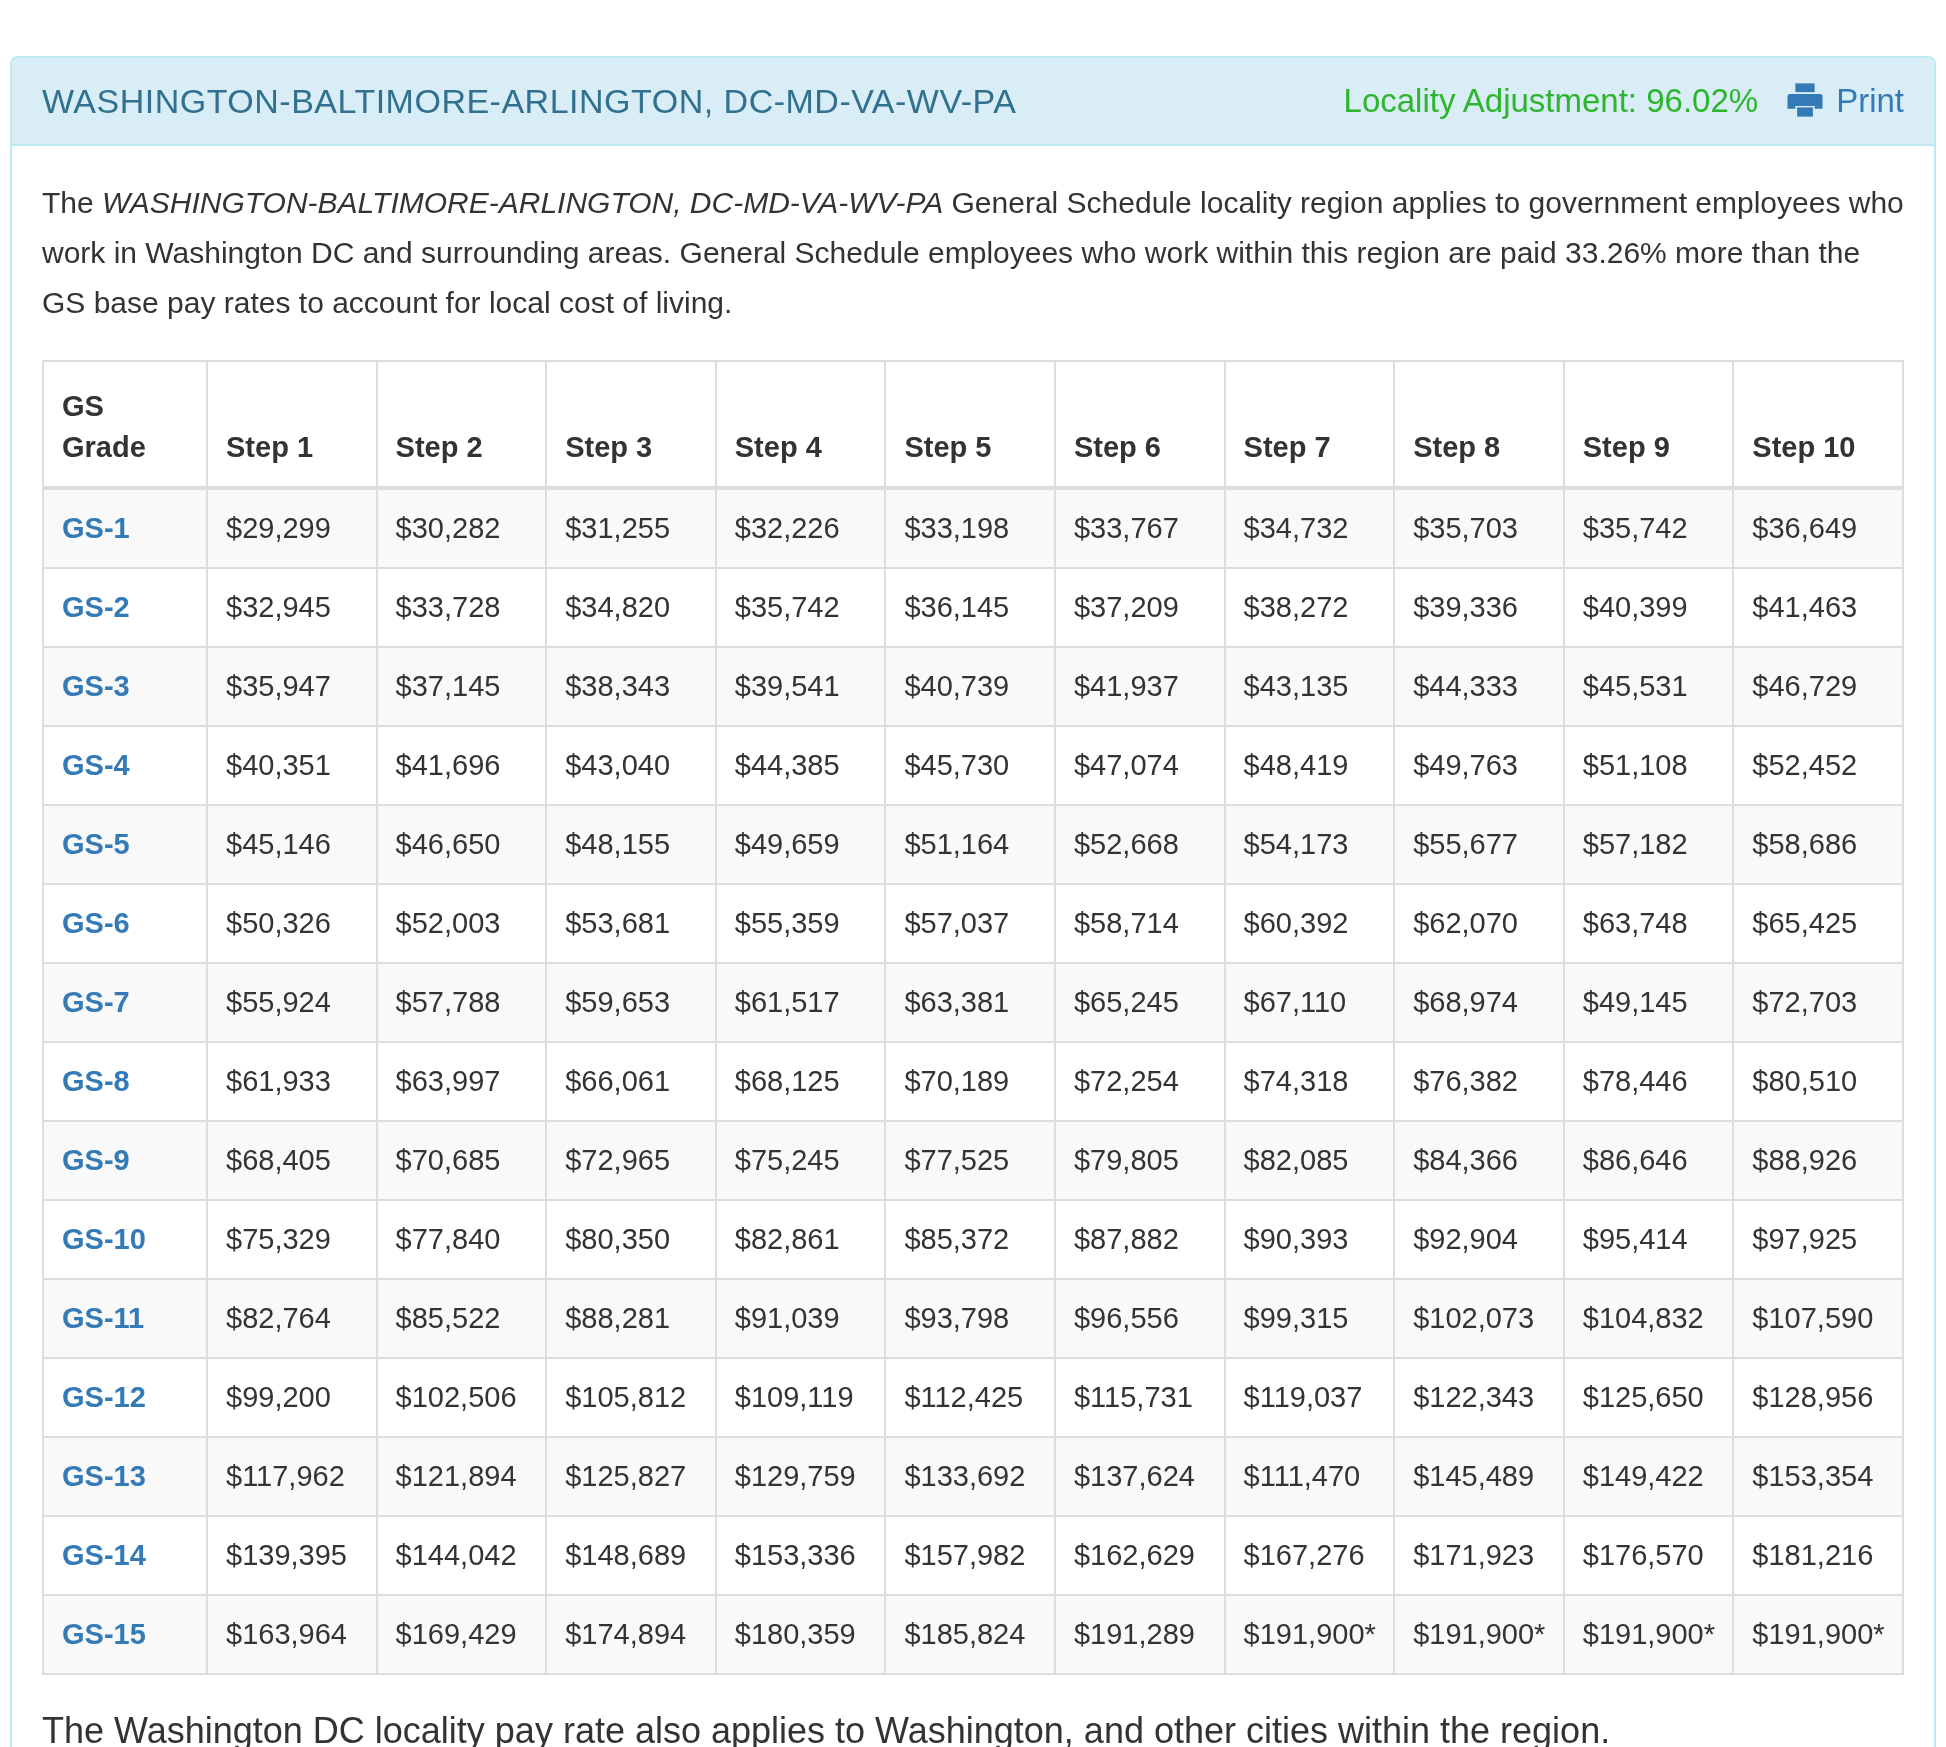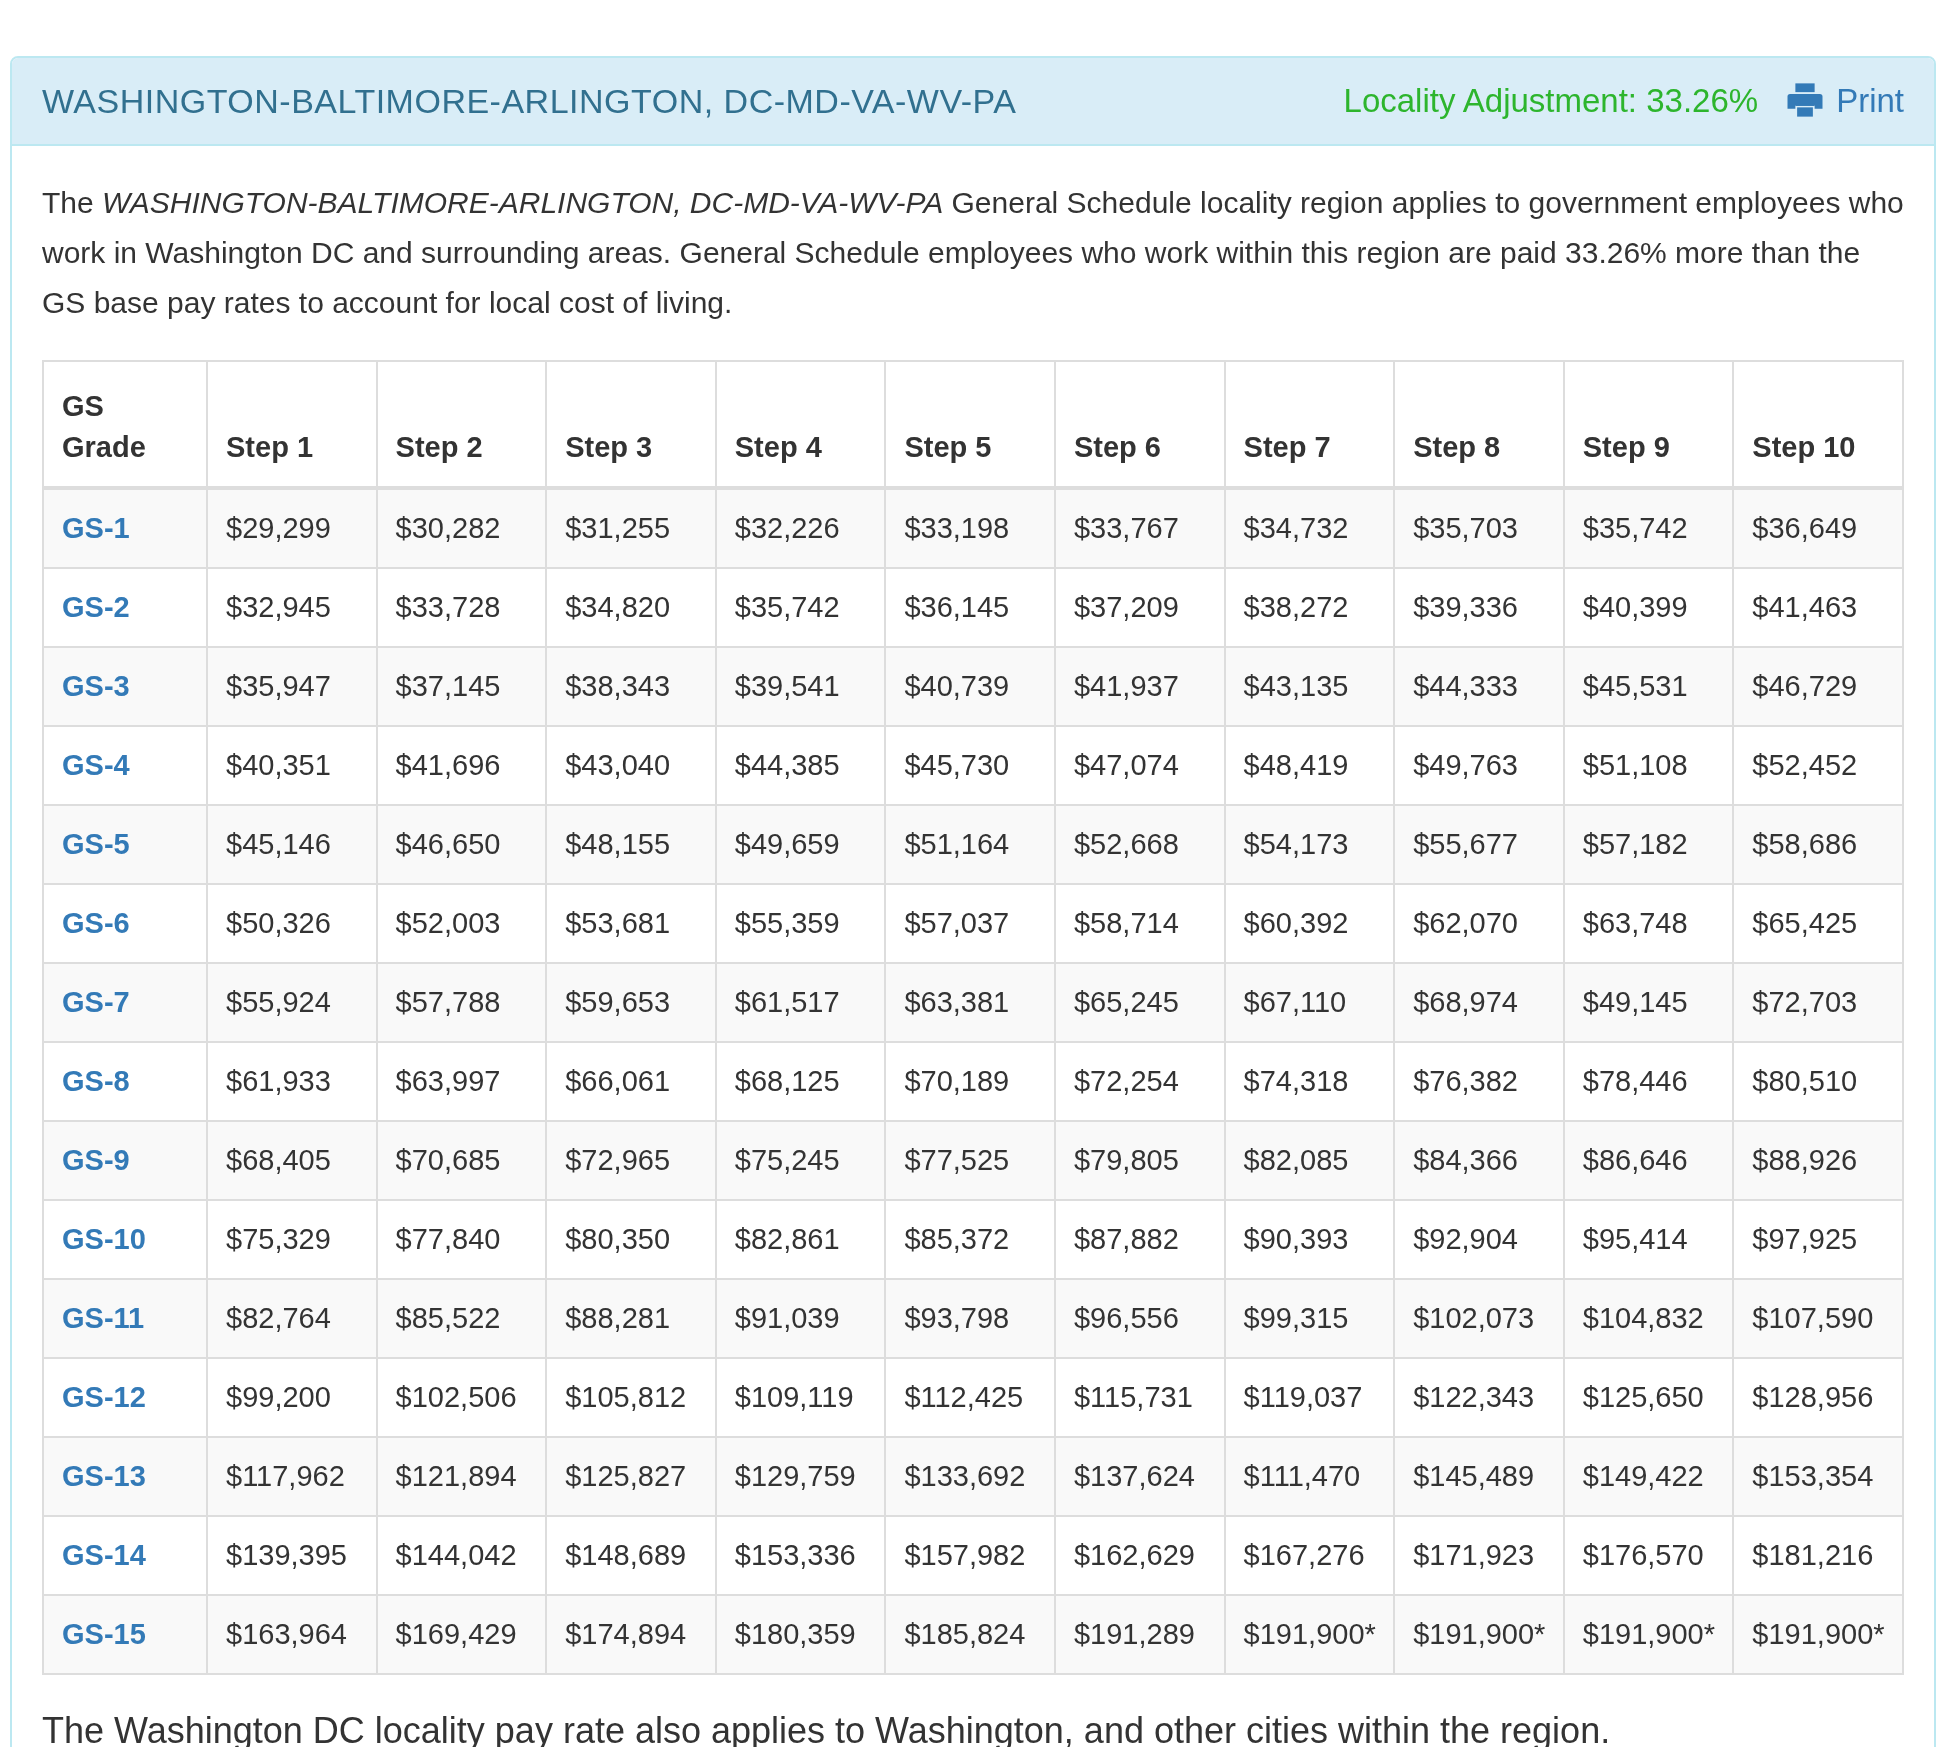--- a/index.html
+++ b/index.html
@@ -100,21 +100,21 @@
 </style>
 </head>
 <body>
 
 <div class="page">
   <div class="panel">
 
     <div class="panel-heading">
       <div class="panel-title">WASHINGTON-BALTIMORE-ARLINGTON, DC-MD-VA-WV-PA</div>
       <div class="heading-right">
-        <span class="locality-adjustment">Locality Adjustment: 33.26%</span>
+        <span class="locality-adjustment">Locality Adjustment: 96.02%</span>
         <a class="print-link">
           <svg class="print-icon" viewBox="0 0 24 24" xmlns="http://www.w3.org/2000/svg">
             <rect x="6.5" y="2.5" width="11" height="5" fill="#337ab7"></rect>
             <path d="M3.5 8.5 h17 a1.5 1.5 0 0 1 1.5 1.5 v7 h-4.5 v-2 h-11 v2 H2 v-7 a1.5 1.5 0 0 1 1.5-1.5 z" fill="#337ab7"></path>
             <rect x="7.5" y="16.2" width="9" height="5.3" fill="#337ab7"></rect>
             <rect x="6.5" y="14" width="11" height="1.4" fill="#337ab7"></rect>
           </svg>
           <span>Print</span>
         </a>
       </div>

